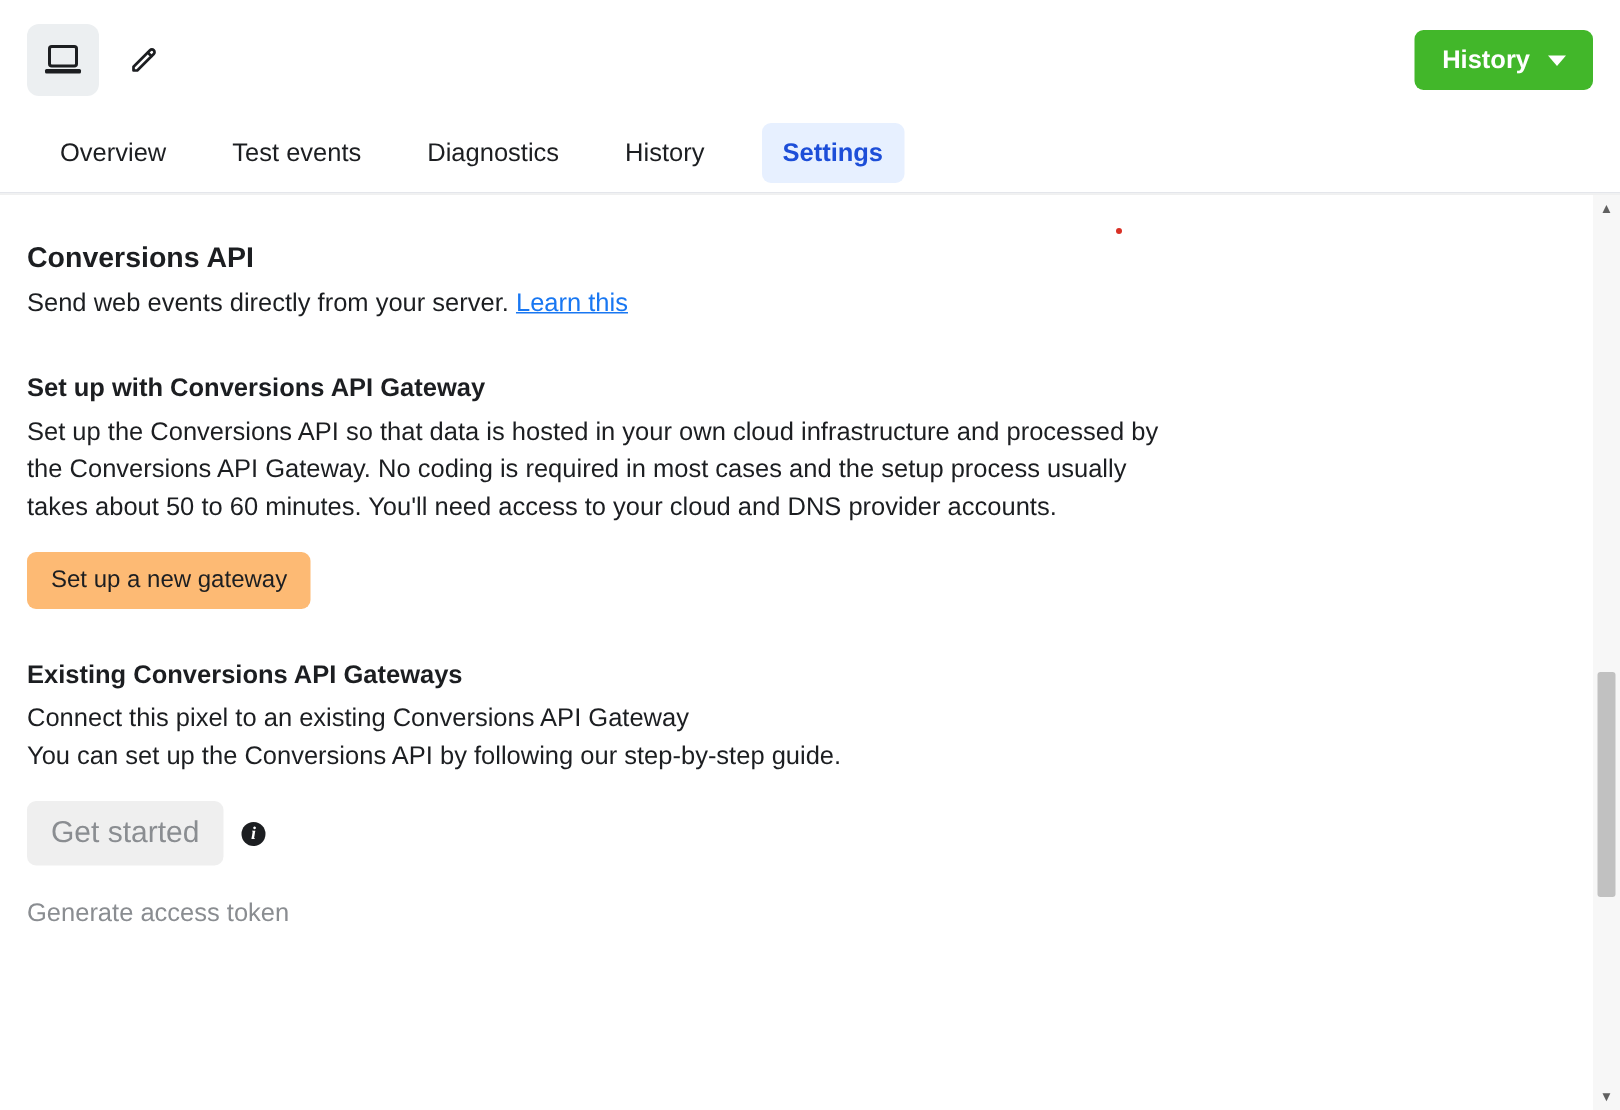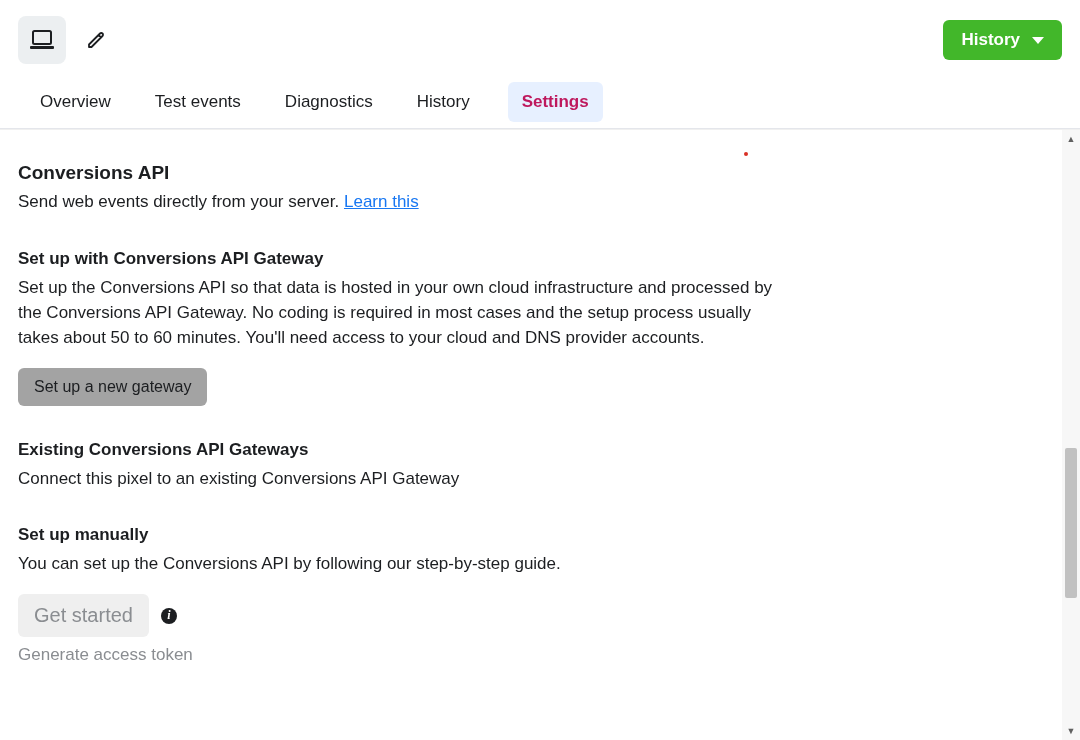--- a/index.html
+++ b/index.html
@@ -77,21 +77,21 @@
     padding-left: 16px;
   }
   .tab {
     font-size: 17px;
     font-weight: 500;
     color: #1c1e21;
     padding: 10px 6px 14px 6px;
     cursor: pointer;
   }
   .tab.active {
-    color: #be185d;
+    color: #1d4ed8;
     background: #e7f0ff;
     border-radius: 6px;
     padding: 10px 14px;
     font-weight: 600;
     margin-bottom: 6px;
   }
   
   .content-wrap {
     flex: 1;
     position: relative;
@@ -138,21 +138,21 @@
     margin-bottom: 6px;
   }
   .subdesc {
     font-size: 17px;
     color: #1c1e21;
     line-height: 1.48;
     max-width: 760px;
   }
   .btn-secondary {
     margin-top: 18px;
-    background: #a3a3a3;
+    background: #fdba74;
     border: none;
     border-radius: 6px;
     padding: 10px 16px;
     font-size: 16px;
     color: #1c1e21;
     cursor: pointer;
   }
   .btn-disabled {
     margin-top: 18px;
     background: #efefef;
@@ -179,21 +179,21 @@
     display: inline-flex;
     align-items: center;
     justify-content: center;
     font-family: Georgia, serif;
     font-style: italic;
     margin-top: 18px;
   }
   .muted-link {
     font-size: 17px;
     color: #8a8d91;
-    margin-top: 8px;
+    margin-top: 22px;
     cursor: pointer;
   }
   
   .scrollbar {
     position: absolute;
     right: 0;
     top: 0;
     width: 18px;
     height: 100%;
     background: #f7f7f7;
@@ -274,21 +274,20 @@
         <span>Send web events directly from your server. </span><a class="link">Learn this</a>
       </p>
 
       <div class="subhead">Set up with Conversions API Gateway</div>
       <p class="subdesc">Set up the Conversions API so that data is hosted in your own cloud infrastructure and processed by the Conversions API Gateway. No coding is required in most cases and the setup process usually takes about 50 to 60 minutes. You'll need access to your cloud and DNS provider accounts.</p>
       <button class="btn-secondary">Set up a new gateway</button>
 
       <div class="subhead">Existing Conversions API Gateways</div>
       <p class="subdesc">Connect this pixel to an existing Conversions API Gateway</p>
 
-      <div class="subhead">Set up manually</div>
       <p class="subdesc">You can set up the Conversions API by following our step-by-step guide.</p>
       <div class="info-row">
         <button class="btn-disabled">Get started</button>
         <span class="info-icon">i</span>
       </div>
       <div class="muted-link">Generate access token</div>
     </div>
 
     <div class="scrollbar">
       <div class="scroll-arrow">▲</div>

